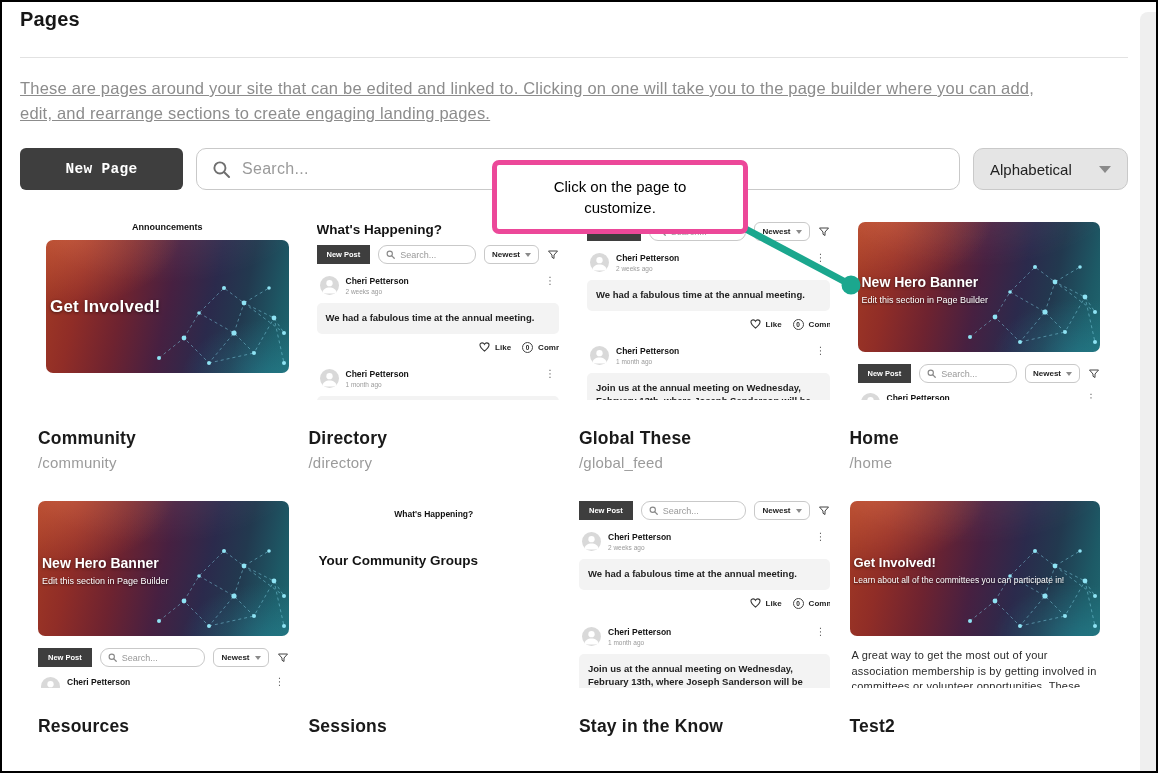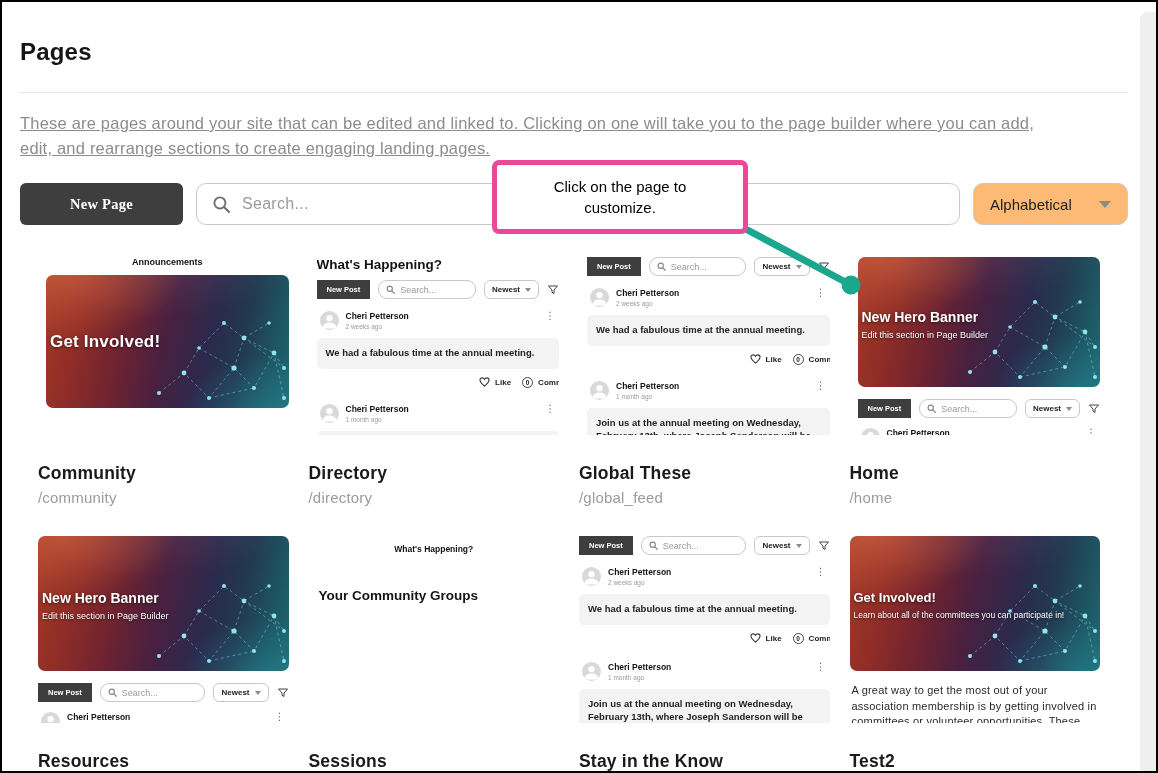--- a/index.html
+++ b/index.html
@@ -9,31 +9,31 @@
     background:#ffffff;
     border:2px solid #000;
     position:relative;
     overflow:hidden;
     color:#1c1c1c;
   }
   .scroll-strip { position:absolute; top:10px; right:0; width:16px; height:761px; background:#efefef; border-radius:8px 0 0 0; z-index:0; }
   .content { position:relative; z-index:1; padding:0 28px 0 18px; }
 
   
-  .page-title { font-size:24px; font-weight:800; letter-spacing:.2px; padding-top:28px; color:#161616;margin-top:8px; }
+  .page-title { font-size:20px; font-weight:800; letter-spacing:.2px; padding-top:6px; color:#161616; }
   .divider { border:none; border-top:1px solid #e2e2e2; margin:26px 0 0 0; }
   .page-desc { margin-top:18px; max-width:1015px; font-size:16.5px; line-height:25px; color:#8c8c8c; letter-spacing:.2px;text-decoration:underline; }
 
   
   .toolbar { margin-top:22px; display:flex; align-items:center; gap:13px; height:42px; }
-  .new-page-btn { width:163px; height:42px; background:#3e3e3e; color:#fff; font-weight:700; font-size:14.5px; border:none; border-radius:6px; letter-spacing:.3px; cursor:pointer; font-family:Liberation Serif, serif; }
+  .new-page-btn { width:163px; height:42px; background:#3e3e3e; color:#fff; font-weight:700; font-size:14.5px; border:none; border-radius:6px; letter-spacing:.3px; cursor:pointer; font-family:Liberation Mono, monospace; }
   .search-box { flex:1; height:42px; border:1px solid #c9c9c9; border-radius:10px; display:flex; align-items:center; gap:11px; padding:0 15px; background:#fff; }
   .search-box input { border:none; outline:none; flex:1; font-size:16px; color:#555; font-family:inherit; letter-spacing:.3px; background:transparent; }
   .search-box input::placeholder { color:#9a9a9a; }
-  .sort-box { width:155px; height:42px; border:1px solid #c9c9c9; border-radius:10px; display:flex; align-items:center; justify-content:space-between; padding:0 16px; font-size:15px; color:#222; background:#fdba74; cursor:pointer; }
+  .sort-box { width:155px; height:42px; border:1px solid #c9c9c9; border-radius:10px; display:flex; align-items:center; justify-content:space-between; padding:0 16px; font-size:15px; color:#222; background:#e5e5e5; cursor:pointer; }
   .caret-down { width:0; height:0; border-left:6px solid transparent; border-right:6px solid transparent; border-top:7px solid #8a8a8a; }
 
   
   .annot-layer { position:absolute; inset:0; z-index:20; pointer-events:none; }
   .callout { position:absolute; left:490px; top:158px; width:256px; height:74px; background:#fff; border:5px solid #ec4899; border-radius:7px; display:flex; align-items:center; justify-content:center; text-align:center; font-size:15px; line-height:1.4; color:#000; padding:0 30px; font-weight:500; }
 
   
   .grid { margin:32px 28px 0 18px; display:grid; grid-template-columns:repeat(4, 1fr); column-gap:20px; row-gap:30px; }
   .card { cursor:pointer; }
   .preview { position:relative; overflow:hidden; }

